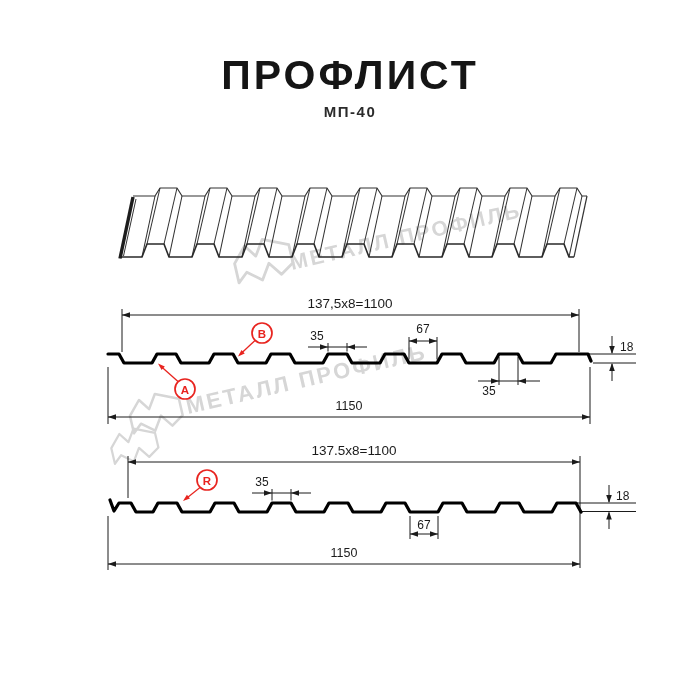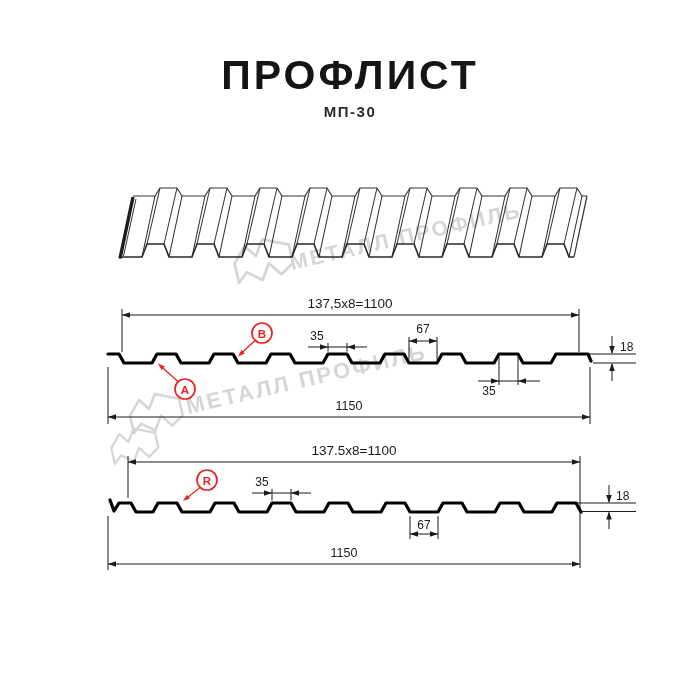--- a/index.html
+++ b/index.html
@@ -12,21 +12,21 @@
   .footer{position:absolute;top:616px;left:0;width:700px;text-align:center;
          font-size:15px;font-weight:600;letter-spacing:1.4px;color:#3a3a3a;}
   svg{position:absolute;left:0;top:0;}
   svg text{font-family:"Liberation Sans", sans-serif;}
 </style>
 </head>
 <body>
 
 <div class="page">
   <div class="title">ПРОФЛИСТ</div>
-  <div class="subtitle">МП-30</div>
+  <div class="subtitle">МП-40</div>
   <svg id="diagram" width="700" height="700" viewBox="0 0 700 700">
       <g>
         <path d="M4,62 L4,30 L26,6 L40,26 L56,2 L96,20 L96,50 L74,64 L58,42 L42,66 L20,48 Z" fill="none" stroke="#d6d6d6" stroke-width="4.5" stroke-linejoin="round" transform="translate(228,246) rotate(-13) scale(0.62)"></path>
         <text x="292" y="270" font-size="21" font-weight="700" fill="#d6d6d6" letter-spacing="2.5" transform="rotate(-13 292 270)">МЕТАЛЛ ПРОФИЛЬ</text>
       </g>
       <g>
         <path d="M4,62 L4,30 L26,6 L40,26 L56,2 L96,20 L96,50 L74,64 L58,42 L42,66 L20,48 Z" fill="none" stroke="#d6d6d6" stroke-width="4.5" stroke-linejoin="round" transform="translate(124,400) rotate(-13) scale(0.56)"></path>
         <text x="188" y="414" font-size="22" font-weight="700" fill="#d6d6d6" letter-spacing="2.5" transform="rotate(-13 188 414)">МЕТАЛЛ ПРОФИЛЬ</text>
       </g>
       <g>

